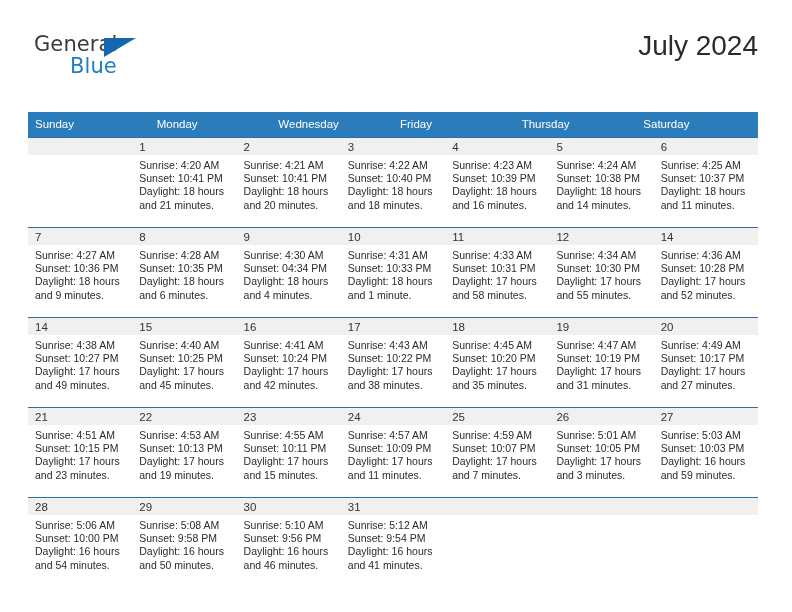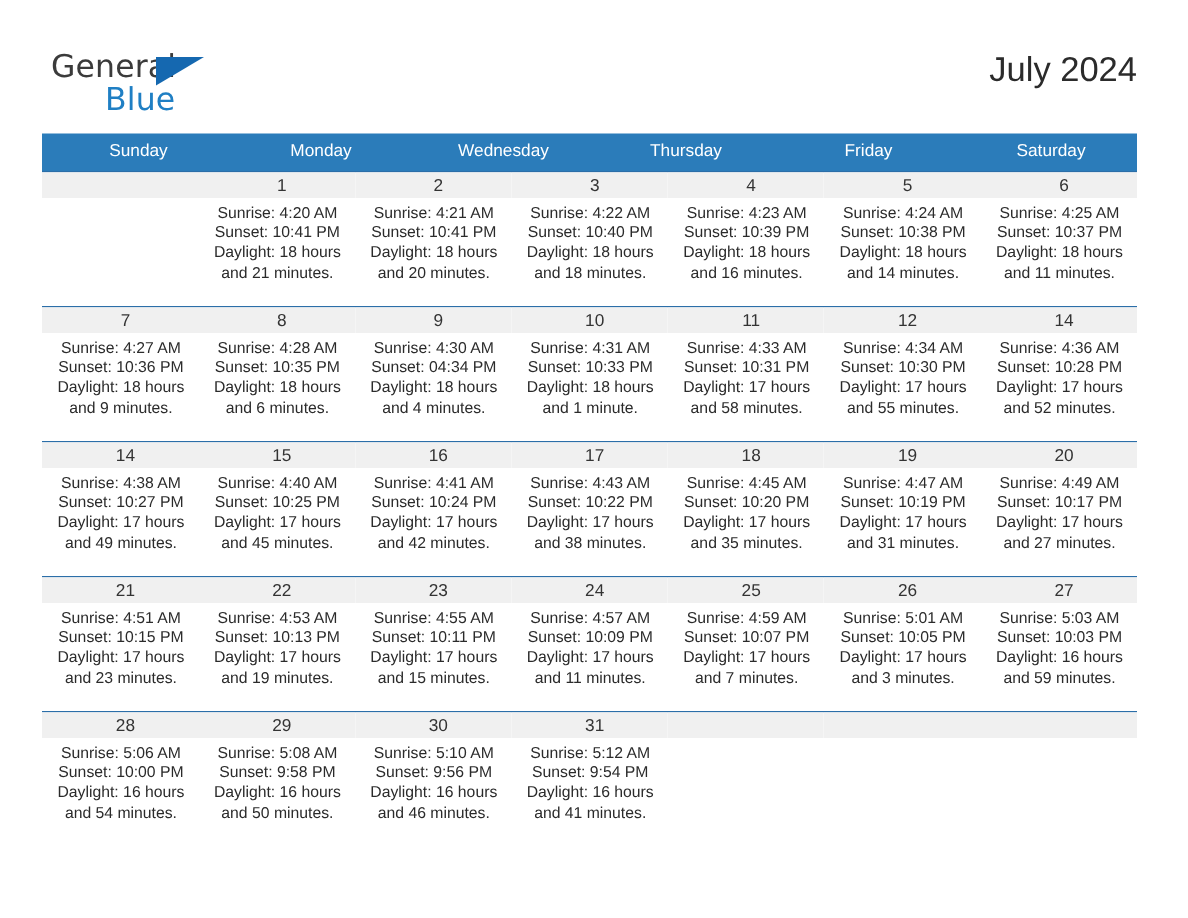--- a/index.html
+++ b/index.html
@@ -68,40 +68,39 @@
     font-family: "DejaVu Sans", sans-serif;
   }
 
   .title-block {
     position: absolute;
     right: 0;
     top: 0;
     text-align: right;
   }
   .cal-title {
-    font-size: 23px;
+    font-size: 28px;
     color: #2b2b2b;
     line-height: 32px;
     white-space: nowrap;
   }
   .cal-subtitle {
     margin-top: 6px;
     font-size: 13.5px;
     color: #2b2b2b;
     line-height: 17px;
     white-space: nowrap;
   }
 
   
   .calendar {
     position: absolute;
     left: 28px;
-    top: 89px;
+    top: 112px;
     width: 730px;
-    text-align: center;
   }
 
   .weekday-row {
     display: flex;
     background: #2b7cba;
   }
   .weekday {
     flex: 1 1 0;
     box-sizing: border-box;
     padding: 5px 0 6px 7px;
@@ -167,22 +166,22 @@
     </div>
 
   </div>
 
   <div class="calendar">
 
     <div class="weekday-row">
       <div class="weekday">Sunday</div>
       <div class="weekday">Monday</div>
       <div class="weekday">Wednesday</div>
+      <div class="weekday">Friday</div>
       <div class="weekday">Thursday</div>
-      <div class="weekday">Friday</div>
       <div class="weekday">Saturday</div>
     </div>
 
     <div class="week-row">
       <div class="day-cell empty">
         <div class="day-number"></div>
         <div class="day-info">
           <div></div>
           <div></div>
           <div></div>

